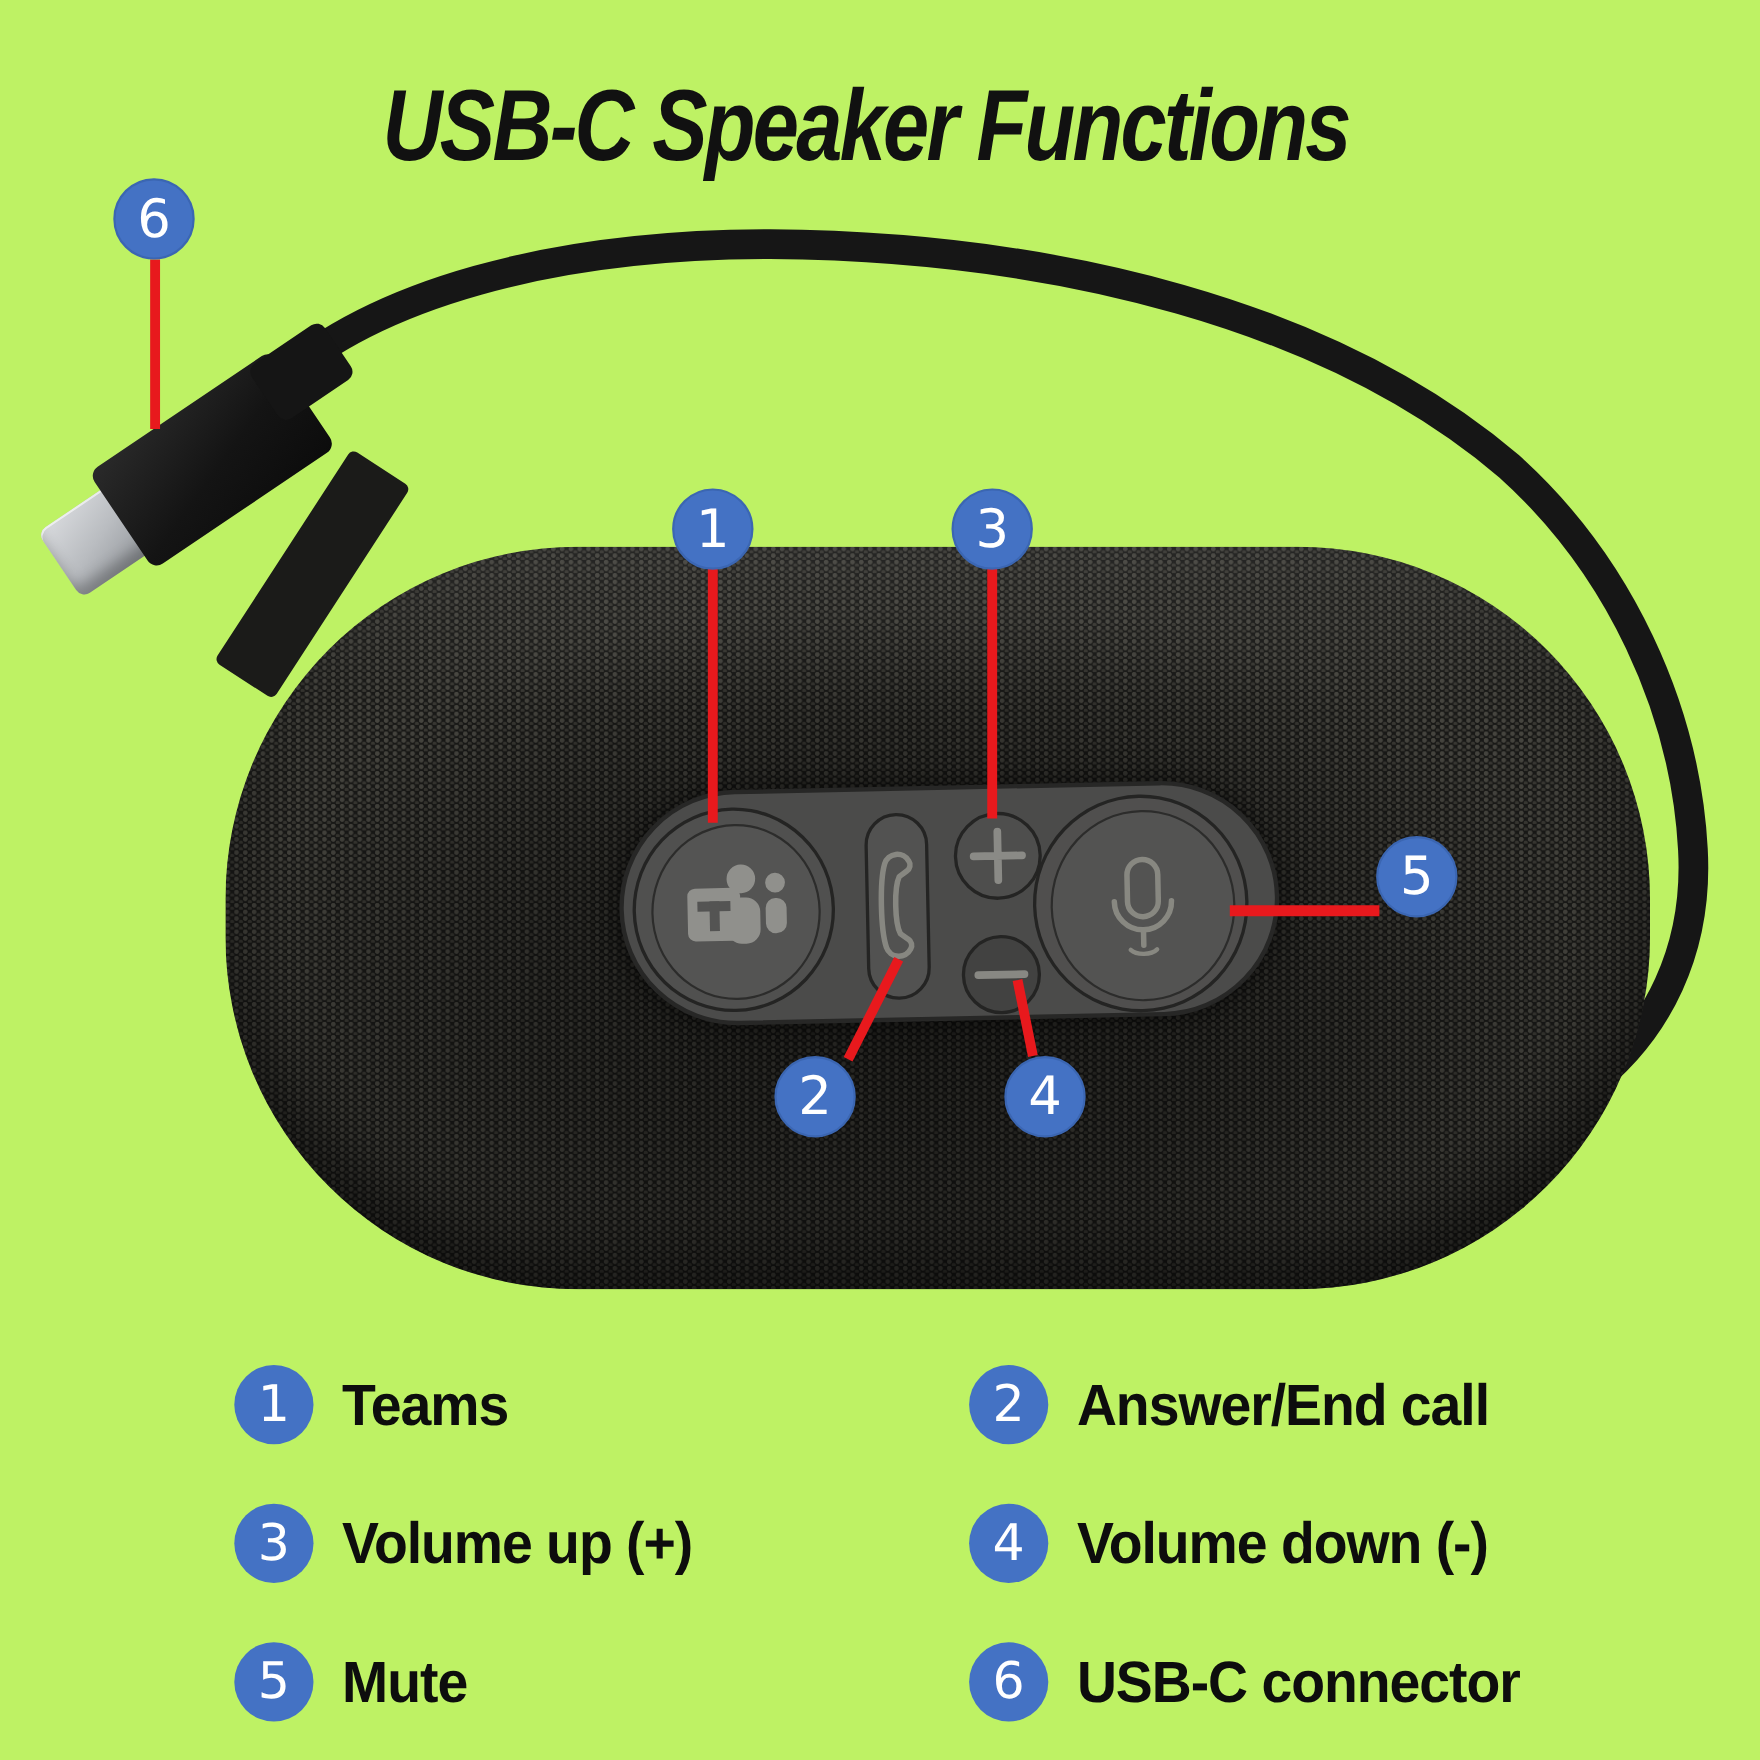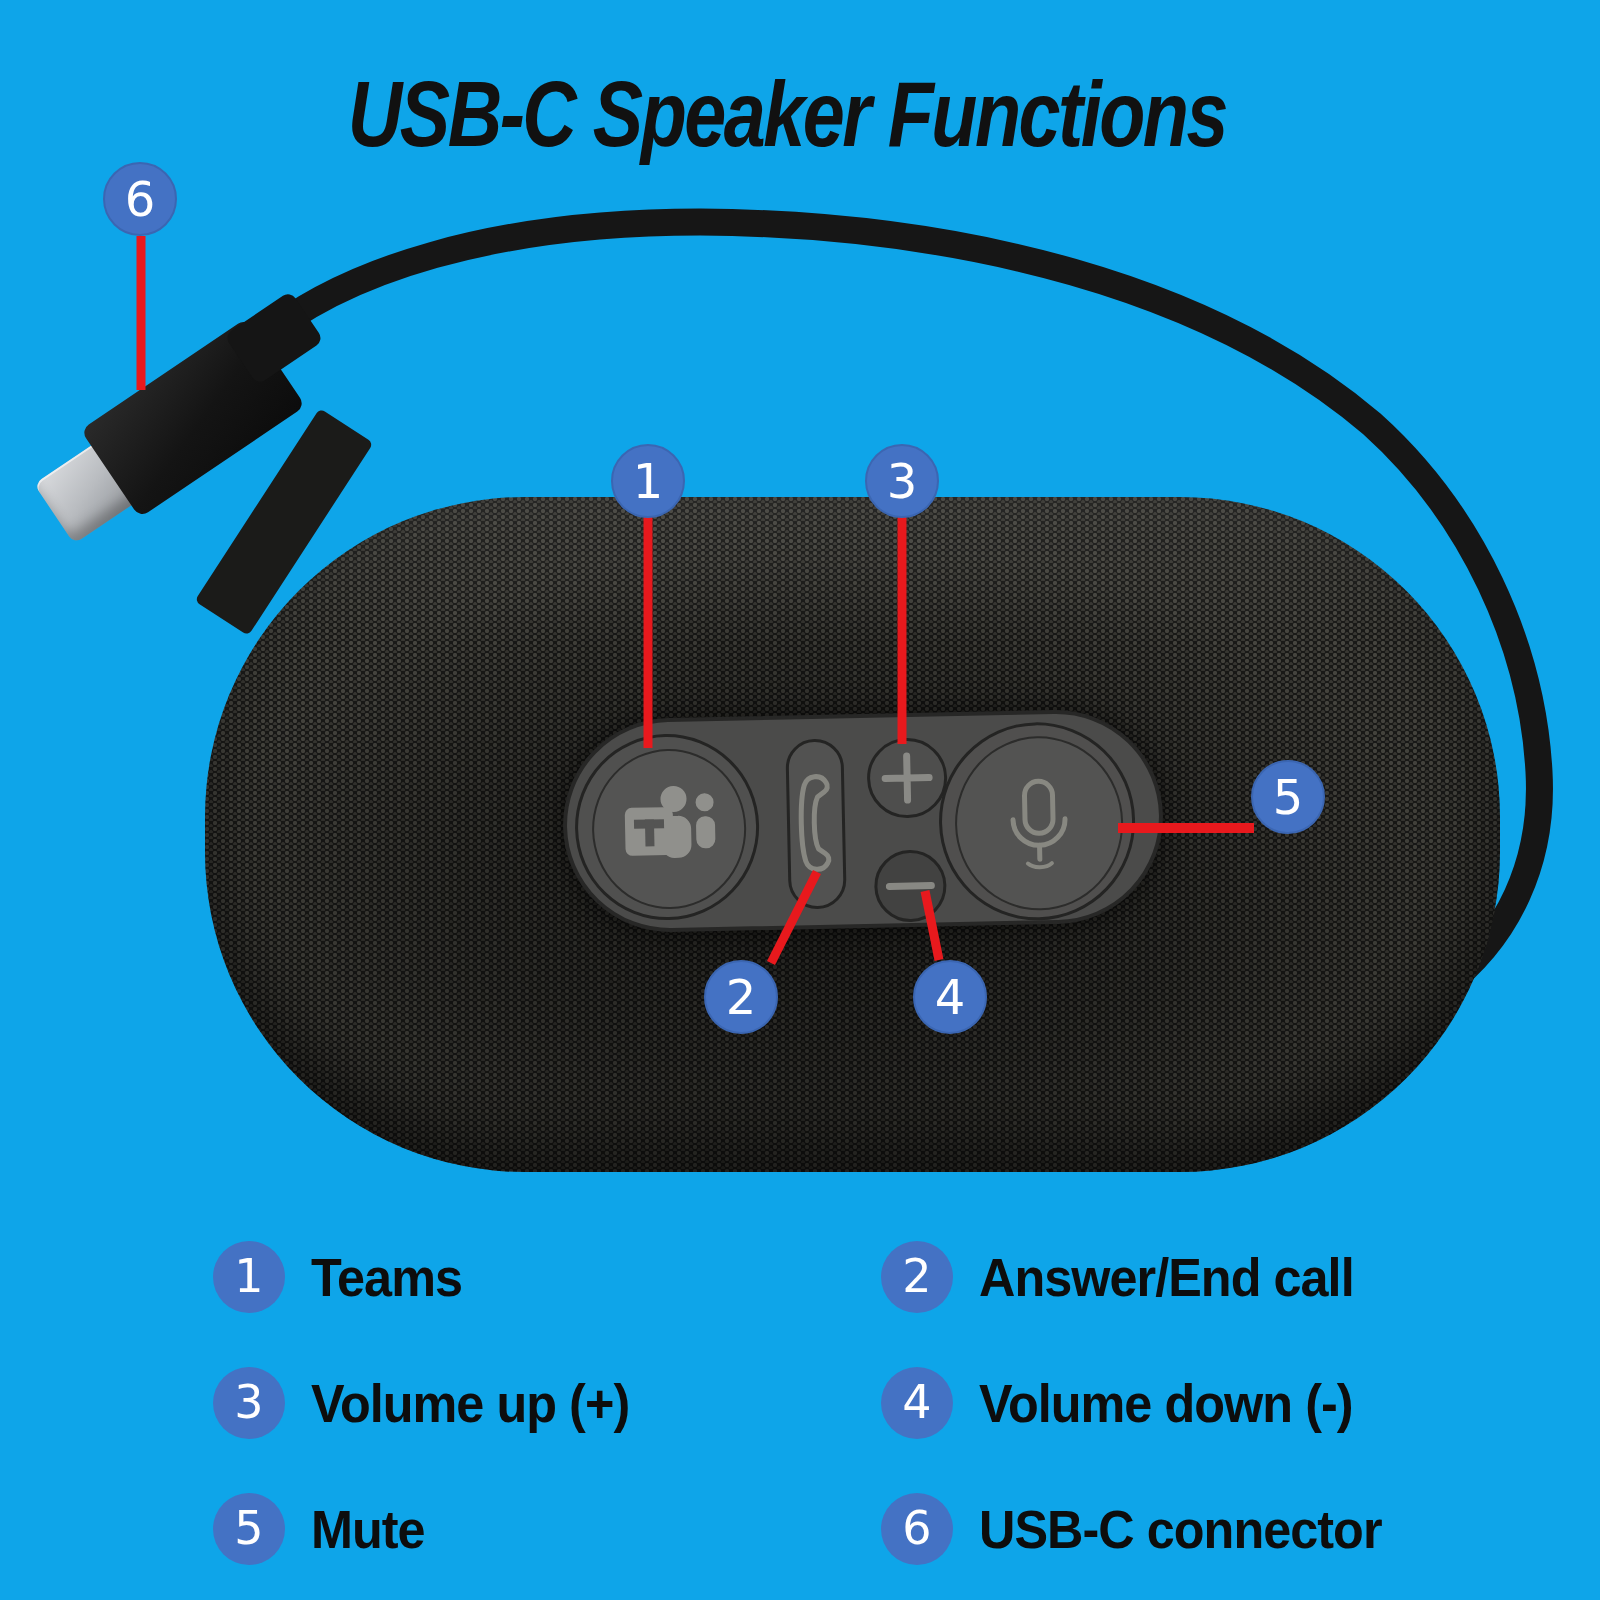--- a/index.html
+++ b/index.html
@@ -1,18 +1,18 @@
 <!DOCTYPE html>
 <html><head>
 <meta charset="utf-8">
 <style>
   html,body{margin:0;padding:0;background:#ffffff;}
   .stage{
     position:relative;width:1600px;height:1600px;overflow:hidden;
-    background:#0ea5e9;font-family:"Liberation Sans", sans-serif;
+    background:#bef264;font-family:"Liberation Sans", sans-serif;
   }
   
   .title{
     position:absolute;top:62px;left:0;width:100%;text-align:center;margin:0;
     font-size:92px;font-weight:bold;font-style:italic;color:#111111;
     letter-spacing:-3px;transform:scaleX(.82) translateX(-16px);
     transform-origin:50% 50%;white-space:nowrap;
   }
   
   .layer{position:absolute;left:0;top:0;width:1600px;height:1600px;pointer-events:none;}

